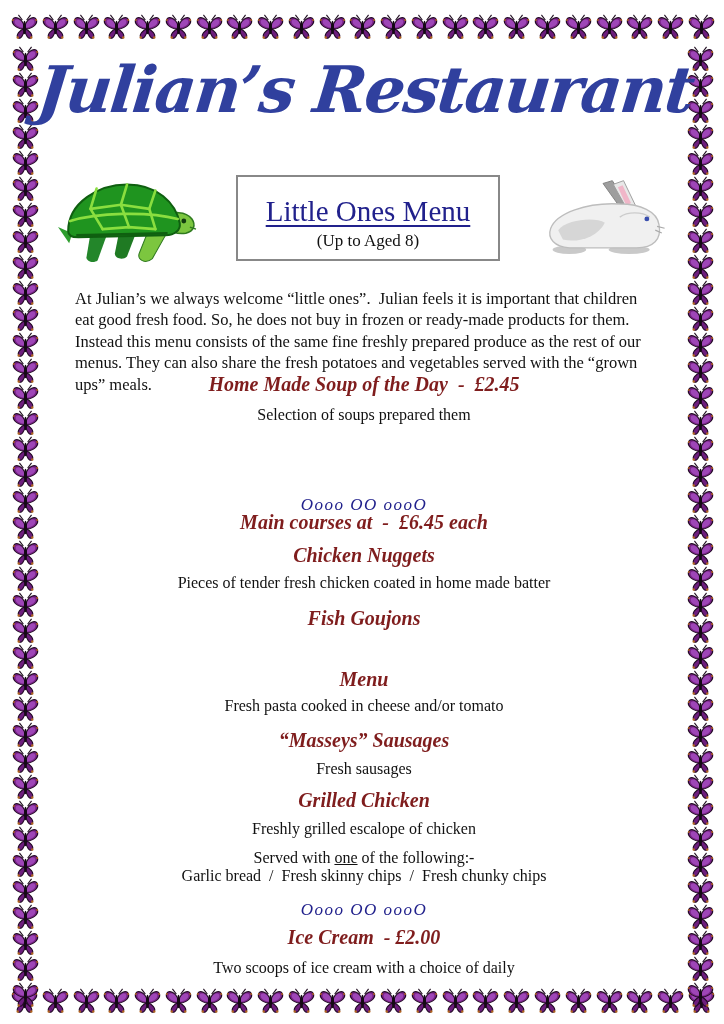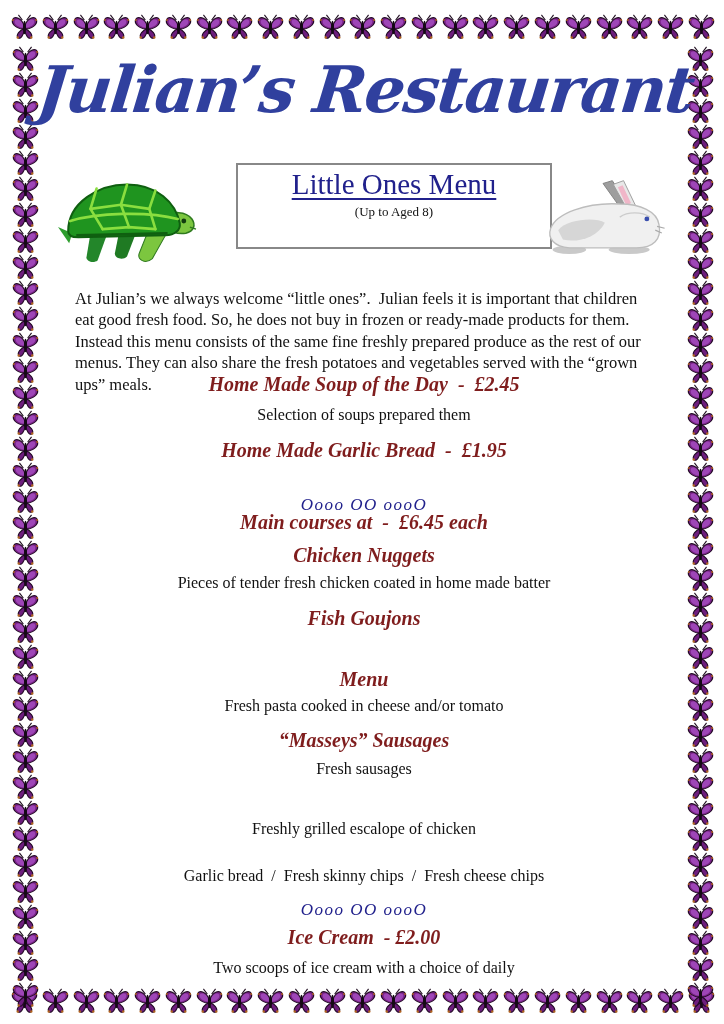--- a/index.html
+++ b/index.html
@@ -26,29 +26,29 @@
     font-family:"DejaVu Serif", serif; font-style:italic; font-weight:bold;
     font-size:64px; line-height:100px; color:#30409e;
     transform:skewX(-6deg); letter-spacing:-2px; white-space:nowrap;
   }
   
   .animal { position:absolute; }
   .animal svg { width:100%; height:100%; display:block; }
   .turtle { left:56px; top:172px; width:142px; height:94px; }
   .rabbit { left:532px; top:176px; width:142px; height:84px; }
   .menu-box {
-    position:absolute; left:236px; top:163px; width:316px; height:86px;
+    position:absolute; left:236px; top:175px; width:264px; height:86px;
     border:2px solid #888888; background:#ffffff; text-align:center; box-sizing:border-box;
-    padding-top:4px;
+    padding-top:19px;
   }
   .menu-box .mtitle {
     font-size:29px; color:#21218c; line-height:1.1;
     text-decoration:underline; text-underline-offset:4px;
   }
-  .menu-box .msub { font-size:13px; color:#111111; margin-top:3px; }
+  .menu-box .msub { font-size:17px; color:#111111; margin-top:3px; }
   
   .intro {
     position:absolute; left:75px; width:578px; top:288px;
     font-size:16.5px; line-height:1.3; color:#111111; white-space:pre-wrap;
   }
   .cline { position:absolute; left:52px; right:48px; text-align:center; white-space:pre-wrap; }
   .h-item { font-style:italic; font-weight:bold; font-size:20px; color:#7f1d1d; line-height:1.05; }
   .desc   { font-size:16px; color:#111111; }
   .sep    { font-style:italic; font-size:17px; color:#21218c; letter-spacing:1.5px;margin-top:14px; }
   .uline  { text-decoration:underline; }
@@ -2270,39 +2270,40 @@
       <circle cx="117" cy="46" r="2.6" fill="#3a4fae"></circle>
       <path d="M128,54 L136,56 M126,58 L133,61" stroke="#aaaaaa" stroke-width="1.3" fill="none"></path>
     </svg>
   </div>
 
   <div class="intro">At Julian’s we always welcome “little ones”.  Julian feels it is important that children eat good fresh food. So, he does not buy in frozen or ready-made products for them. Instead this menu consists of the same fine freshly prepared produce as the rest of our menus. They can also share the fresh potatoes and vegetables served with the “grown ups” meals.</div>
 
   <div class="cline h-item" style="top:374px">Home Made Soup of the Day  -  £2.45</div>
   <div class="cline desc" style="top:406px">Selection of soups prepared them</div>
 
-  <div class="cline h-item" style="top:440px">Home Made Garlic Bread  -  £1.95</div>
 
   <div class="cline sep" style="top:481px">Oooo OO oooO</div>
 
   <div class="cline h-item" style="top:512px">Main courses at  -  £6.45 each</div>
 
   <div class="cline h-item" style="top:545px">Chicken Nuggets</div>
   <div class="cline desc" style="top:574px">Pieces of tender fresh chicken coated in home made batter</div>
 
   <div class="cline h-item" style="top:608px">Fish Goujons</div>
 
   <div class="cline h-item" style="top:669px">Menu</div>
   <div class="cline desc" style="top:697px">Fresh pasta cooked in cheese and/or tomato</div>
 
   <div class="cline h-item" style="top:730px">“Masseys” Sausages</div>
   <div class="cline desc" style="top:760px">Fresh sausages</div>
 
+  <div class="cline h-item" style="top:790px">Grilled Chicken</div>
   <div class="cline desc" style="top:820px">Freshly grilled escalope of chicken</div>
 
-  <div class="cline desc" style="top:867px">Garlic bread  /  Fresh skinny chips  /  Fresh cheese chips</div>
+  <div class="cline desc" style="top:849px"><span>Served with </span><span class="uline">one</span><span> of the following:-</span></div>
+  <div class="cline desc" style="top:867px">Garlic bread  /  Fresh skinny chips  /  Fresh chunky chips</div>
 
   <div class="cline sep" style="top:886px">Oooo OO oooO</div>
 
   <div class="cline h-item" style="top:927px">Ice Cream  - £2.00</div>
   <div class="cline desc" style="top:959px">Two scoops of ice cream with a choice of daily</div>
 
 </div>
 
 </body></html>

